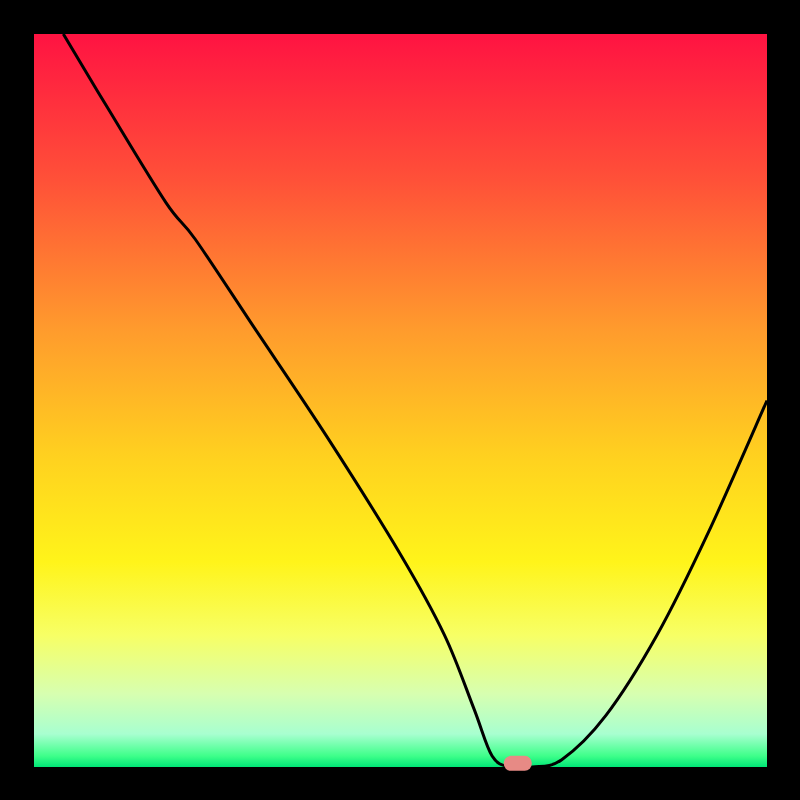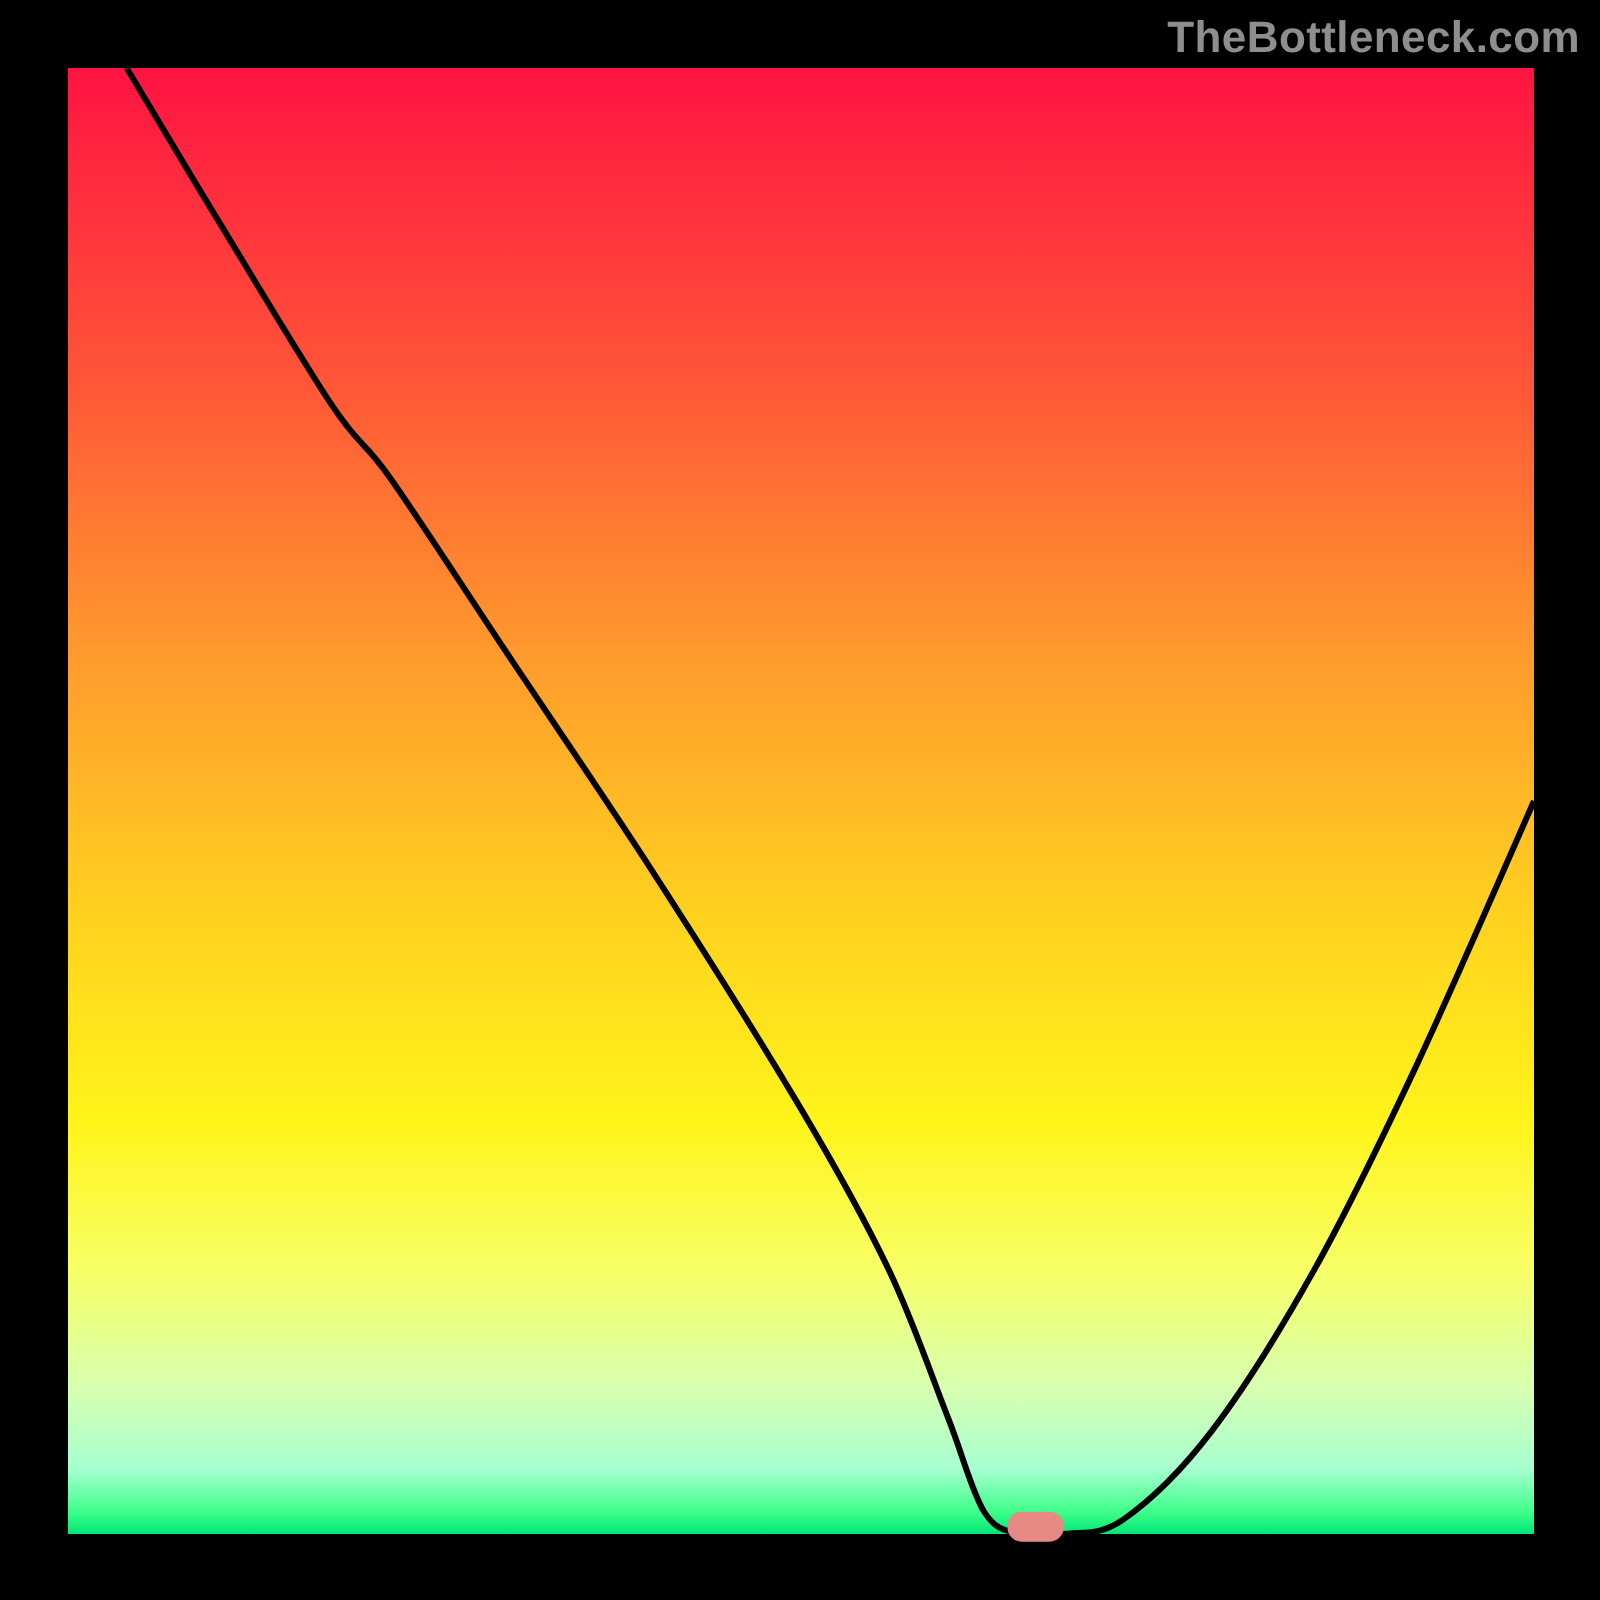--- a/index.html
+++ b/index.html
@@ -30,21 +30,20 @@
   svg {
     position: absolute;
     top: 0;
     left: 0;
   }
 </style>
 </head>
 <body>
 <div class="frame">
 
-<div class="watermark">TheBottleneck.com</div>
 
 <svg id="chart-svg" width="800" height="800" viewBox="0 0 800 800">
   <defs>
     <linearGradient id="bgGrad" x1="0" y1="0" x2="0" y2="1">
           <stop offset="0.00%" stop-color="#ff1342"></stop>
           <stop offset="20.00%" stop-color="#ff5138"></stop>
           <stop offset="40.00%" stop-color="#ff9a2d"></stop>
           <stop offset="58.00%" stop-color="#ffd21f"></stop>
           <stop offset="72.00%" stop-color="#fff41a"></stop>
           <stop offset="82.00%" stop-color="#f7ff65"></stop>

